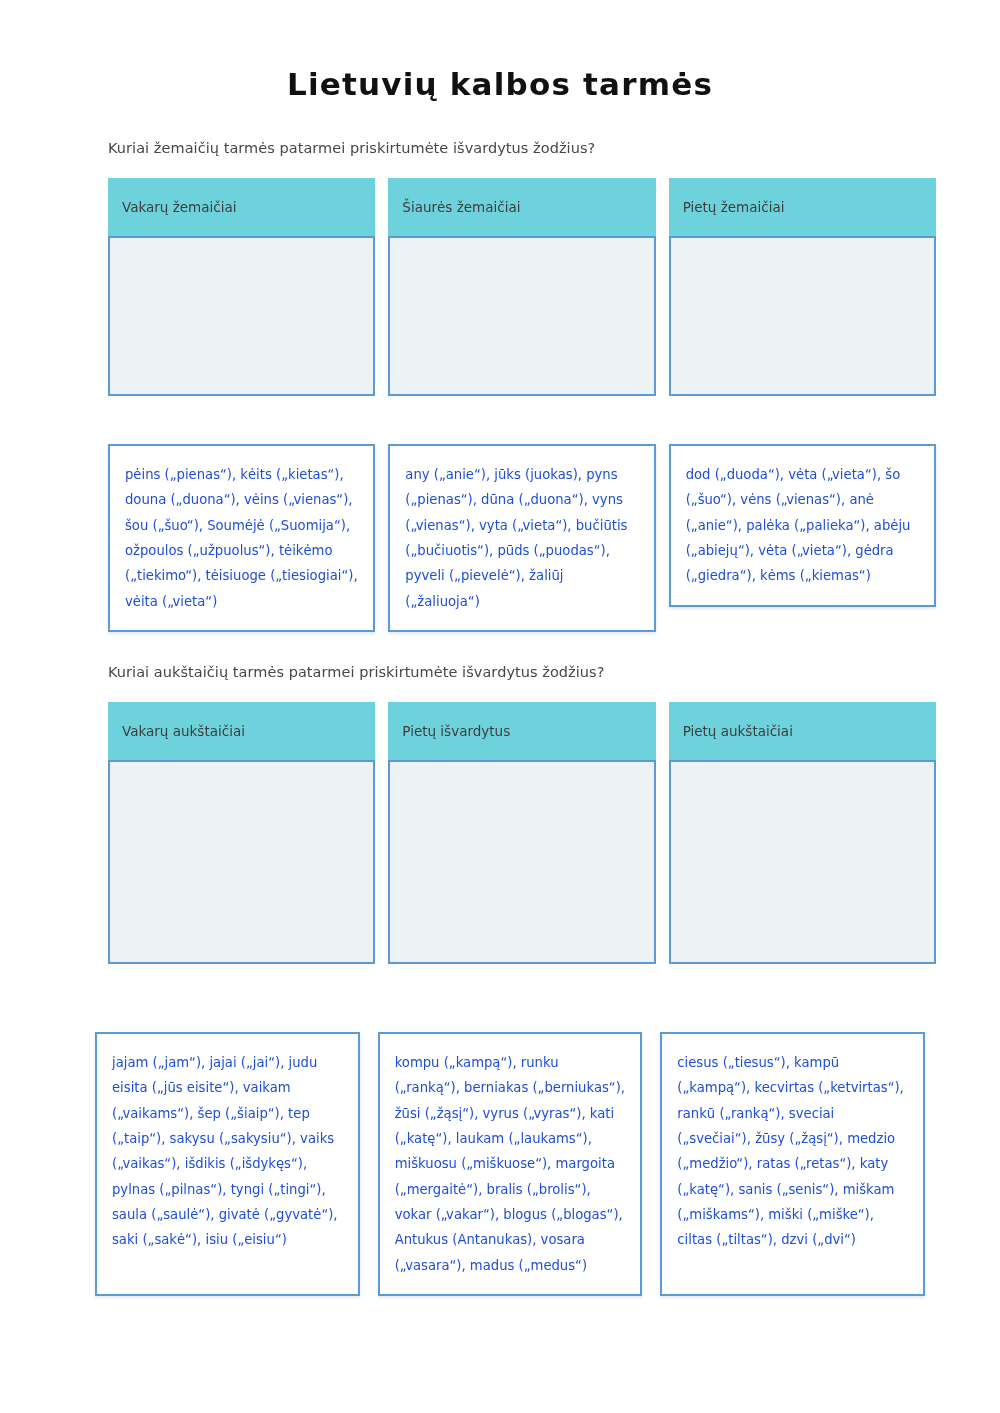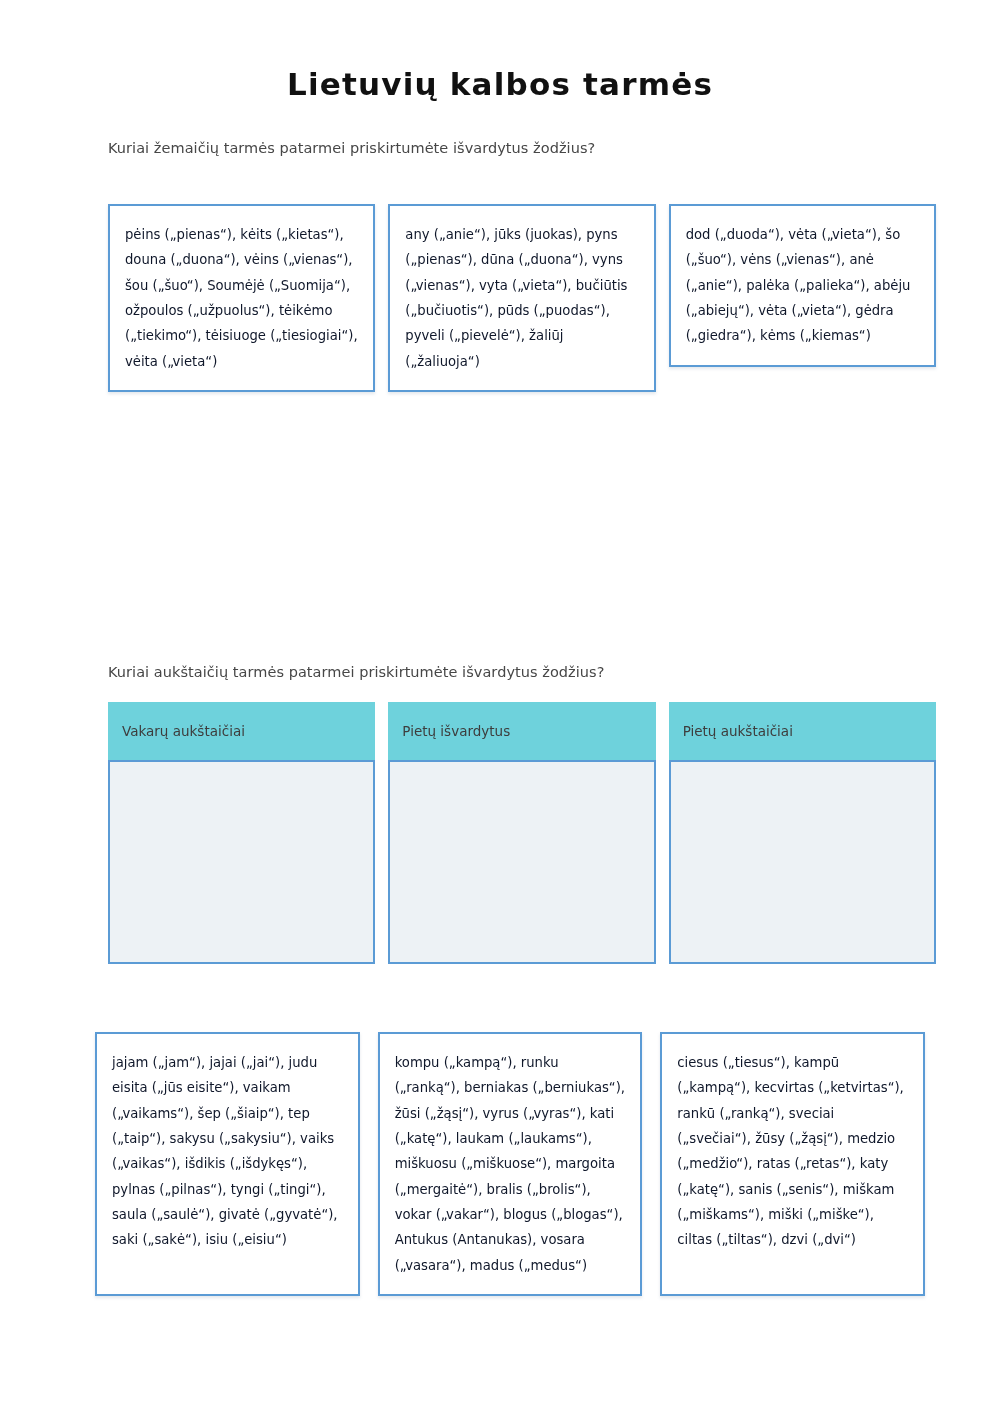--- a/index.html
+++ b/index.html
@@ -103,37 +103,55 @@
   }
   .wordcard {
     flex: 1 1 0;
     min-width: 0;
     background: #ffffff;
     border: 2px solid #5b9bd5;
     box-sizing: border-box;
     padding: 16px 14px 16px 15px;
     font-size: 13.2px;
     line-height: 1.92;
-    color: #0f172a;
+    color: #1d4ed8;
     box-shadow: 0 2px 3px rgba(120,140,160,0.20);
   }
   .wordcard-row.row-1 .wordcard { min-height: 158px; }
   .wordcard-row.row-2 .wordcard { min-height: 204px; }
 </style>
 </head>
 <body>
 
 <div class="page">
 
   <div class="worksheet-title">Lietuvių kalbos tarmės</div>
 
   <div class="section section-1">
 
     <p class="question-text">Kuriai žemaičių tarmės patarmei priskirtumėte išvardytus žodžius?</p>
 
+    <div class="dropzone-row">
+
+      <div class="dropzone-col">
+        <div class="dropzone-header">Vakarų žemaičiai</div>
+        <div class="dropzone-body"></div>
+      </div>
+
+      <div class="dropzone-col">
+        <div class="dropzone-header">Šiaurės žemaičiai</div>
+        <div class="dropzone-body"></div>
+      </div>
+
+      <div class="dropzone-col">
+        <div class="dropzone-header">Pietų žemaičiai</div>
+        <div class="dropzone-body"></div>
+      </div>
+
+    </div>
 
     <div class="wordcard-row row-1">
       <div class="wordcard">pėins („pienas“), kėits („kietas“), douna („duona“), vėins („vienas“), šou („šuo“), Soumėjė („Suomija“), ožpoulos („užpuolus“), tėikėmo („tiekimo“), tėisiuoge („tiesiogiai“), vėita („vieta“)</div>
       <div class="wordcard">any („anie“), jūks (juokas), pyns („pienas“), dūna („duona“), vyns („vienas“), vyta („vieta“), bučiūtis („bučiuotis“), pūds („puodas“), pyveli („pievelė“), žaliūj („žaliuoja“)</div>
       <div class="wordcard">dod („duoda“), vėta („vieta“), šo („šuo“), vėns („vienas“), anė („anie“), palėka („palieka“), abėju („abiejų“), vėta („vieta“), gėdra („giedra“), kėms („kiemas“)</div>
     </div>
 
   </div>
 
   <div class="section section-2">

